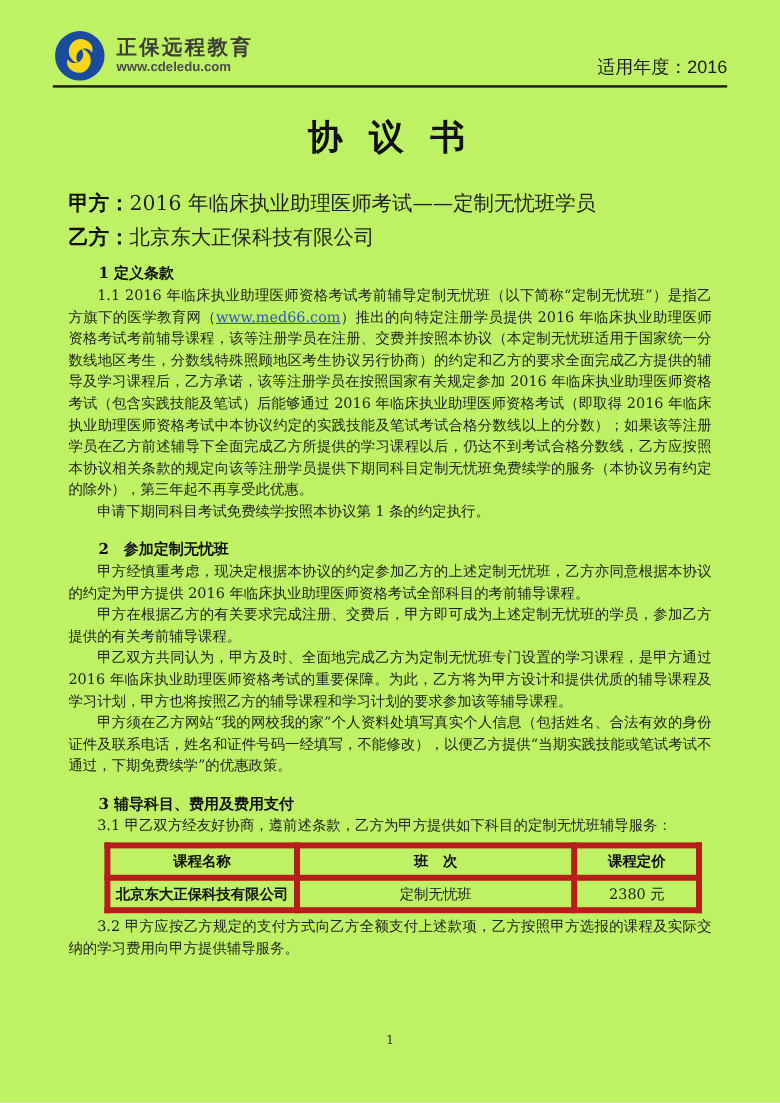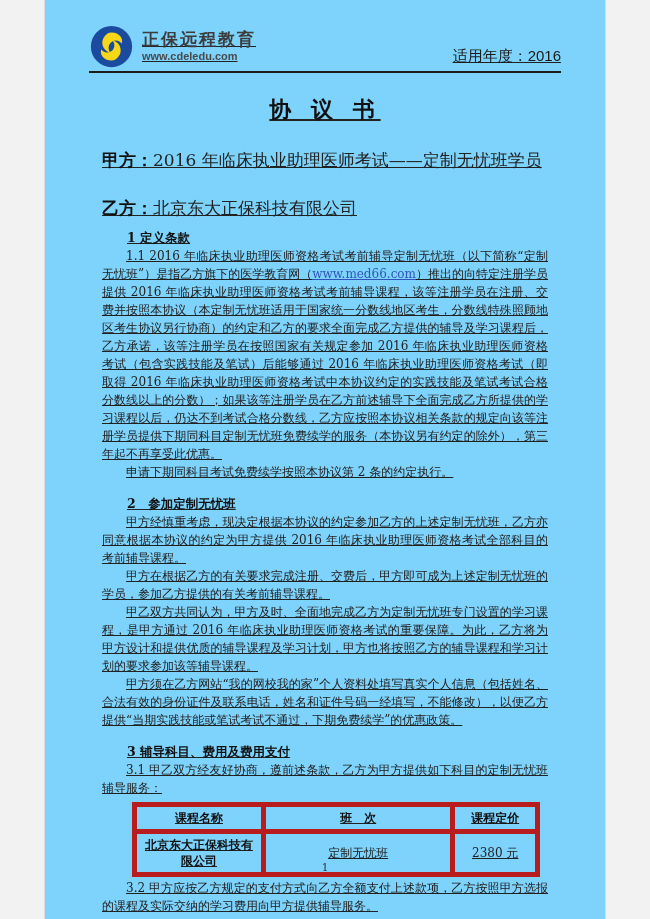--- a/index.html
+++ b/index.html
@@ -1,20 +1,20 @@
 <!DOCTYPE html>
 <html><head>
 <meta charset="utf-8">
 <style>
   html,body { margin:0; padding:0; background:#f2f2f2; }
   .page {
-    width:560px; height:919px; margin:0 auto; background:#7dd3fc;
+    width:650px; height:919px; margin:0 auto; background:#bef264;
     position:relative; box-sizing:border-box; overflow:hidden;
     outline:1px solid #ddd;
-    font-family:"DejaVu Serif", serif; color:#222;text-decoration:underline;
+    font-family:"DejaVu Serif", serif; color:#222;
   }
   
   .header {
     margin:0 44px; padding-top:24px; padding-bottom:2px;
     border-bottom:2px solid #1c1c1c;
     display:flex; justify-content:space-between; align-items:flex-end;
   }
   .logo-wrap { display:flex; align-items:center; gap:8px; }
   .logo-svg { width:45px; height:45px; display:block; }
   .logo-text { display:flex; flex-direction:column; line-height:1.15; }
@@ -26,26 +26,26 @@
     font-family:"Liberation Sans", sans-serif; font-weight:bold;
     font-size:11px; color:#4a4a4a;
   }
   .year-label {
     font-family:"Liberation Sans", sans-serif;
     font-size:15px; color:#1a1a1a; padding-bottom:3px;
   }
   
   .doc-title {
     margin-top:22px; text-align:center;
-    font-size:22px; font-weight:bold; color:#111; letter-spacing:6px;
+    font-size:29px; font-weight:bold; color:#111; letter-spacing:6px;
   }
   
   .body { margin:0 57px; font-size:12px; line-height:18px; text-align:justify; }
   .party-line { margin-top:26px; line-height:18px; font-size:17px; }
-  .party-line + .party-line { margin-top:30px; }
+  .party-line + .party-line { margin-top:10px; }
   .party-label { font-weight:bold; color:#111; }
   p.para { margin:0; text-indent:2em; }
   p.intro { margin-top:14px; }
   .sec-heading {
     margin:0; margin-top:14px; text-indent:2em;
     font-weight:bold; color:#111; font-size:12.5px;
   }
   .sec-heading.first { margin-top:12px; }
   a.doclink { color:#2f55bb; text-decoration:underline; cursor:pointer; }
   
@@ -93,21 +93,21 @@
     <div class="party-line">
       <span class="party-label">甲方：</span><span>2016 年临床执业助理医师考试——定制无忧班学员</span>
     </div>
     <div class="party-line">
       <span class="party-label">乙方：</span><span>北京东大正保科技有限公司</span>
     </div>
 
 
     <p class="sec-heading first">1 定义条款</p>
     <p class="para"><span>1.1 2016 年临床执业助理医师资格考试考前辅导定制无忧班（以下简称“定制无忧班”）是指乙方旗下的医学教育网（</span><a class="doclink">www.med66.com</a><span>）推出的向特定注册学员提供 2016 年临床执业助理医师资格考试考前辅导课程，该等注册学员在注册、交费并按照本协议（本定制无忧班适用于国家统一分数线地区考生，分数线特殊照顾地区考生协议另行协商）的约定和乙方的要求全面完成乙方提供的辅导及学习课程后，乙方承诺，该等注册学员在按照国家有关规定参加 2016 年临床执业助理医师资格考试（包含实践技能及笔试）后能够通过 2016 年临床执业助理医师资格考试（即取得 2016 年临床执业助理医师资格考试中本协议约定的实践技能及笔试考试合格分数线以上的分数）；如果该等注册学员在乙方前述辅导下全面完成乙方所提供的学习课程以后，仍达不到考试合格分数线，乙方应按照本协议相关条款的规定向该等注册学员提供下期同科目定制无忧班免费续学的服务（本协议另有约定的除外），第三年起不再享受此优惠。</span></p>
-    <p class="para">申请下期同科目考试免费续学按照本协议第 2 条的约定执行。</p>
+    <p class="para">申请下期同科目考试免费续学按照本协议第 1 条的约定执行。</p>
 
     <p class="sec-heading">2　参加定制无忧班</p>
     <p class="para">甲方经慎重考虑，现决定根据本协议的约定参加乙方的上述定制无忧班，乙方亦同意根据本协议的约定为甲方提供 2016 年临床执业助理医师资格考试全部科目的考前辅导课程。</p>
     <p class="para">甲方在根据乙方的有关要求完成注册、交费后，甲方即可成为上述定制无忧班的学员，参加乙方提供的有关考前辅导课程。</p>
     <p class="para">甲乙双方共同认为，甲方及时、全面地完成乙方为定制无忧班专门设置的学习课程，是甲方通过 2016 年临床执业助理医师资格考试的重要保障。为此，乙方将为甲方设计和提供优质的辅导课程及学习计划，甲方也将按照乙方的辅导课程和学习计划的要求参加该等辅导课程。</p>
     <p class="para">甲方须在乙方网站“我的网校我的家”个人资料处填写真实个人信息（包括姓名、合法有效的身份证件及联系电话，姓名和证件号码一经填写，不能修改），以便乙方提供“当期实践技能或笔试考试不通过，下期免费续学”的优惠政策。</p>
 
     <p class="sec-heading">3 辅导科目、费用及费用支付</p>
     <p class="para">3.1 甲乙双方经友好协商，遵前述条款，乙方为甲方提供如下科目的定制无忧班辅导服务：</p>
 

